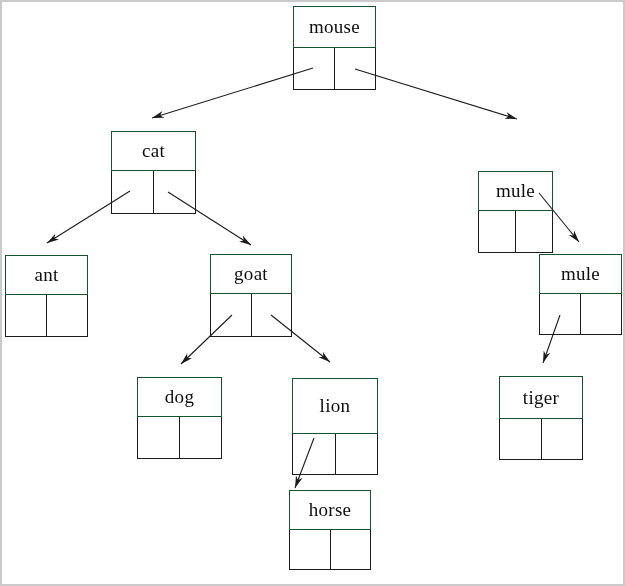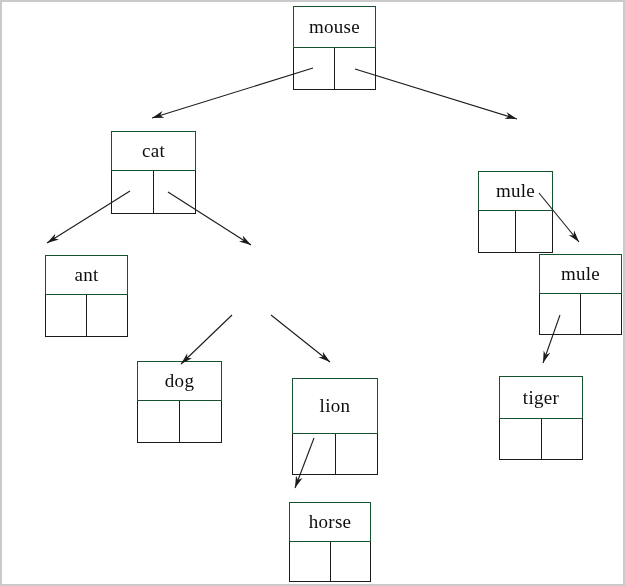--- a/index.html
+++ b/index.html
@@ -80,56 +80,63 @@
           <div class="cell right"></div>
         </div>
       </div>
       <div class="node" style="left: 476px; top: 129px; width: 75px; margin-top: 40px;">
         <div class="label" style="height: 40px;">mule</div>
         <div class="cells" style="height: 42px;">
           <div class="cell"></div>
           <div class="cell right"></div>
         </div>
       </div>
-      <div class="node" style="left: 3px; top: 253px; width: 83px; margin-left: 40px;">
+      <div class="node" style="left: 3px; top: 253px; width: 83px;">
         <div class="label" style="height: 40px;">ant</div>
         <div class="cells" style="height: 42px;">
+          <div class="cell"></div>
+          <div class="cell right"></div>
+        </div>
+      </div>
+      <div class="node" style="left: 208px; top: 252px; width: 82px;">
+        <div class="label" style="height: 40px;">goat</div>
+        <div class="cells" style="height: 43px;">
           <div class="cell"></div>
           <div class="cell right"></div>
         </div>
       </div>
       <div class="node" style="left: 537px; top: 252px; width: 83px;">
         <div class="label" style="height: 40px;">mule</div>
         <div class="cells" style="height: 41px;">
           <div class="cell"></div>
           <div class="cell right"></div>
         </div>
       </div>
-      <div class="node" style="left: 135px; top: 359px; width: 85px;">
+      <div class="node" style="left: 135px; top: 375px; width: 85px;">
         <div class="label" style="height: 40px;">dog</div>
         <div class="cells" style="height: 42px;">
           <div class="cell"></div>
           <div class="cell right"></div>
         </div>
       </div>
       <div class="node" style="left: 290px; top: 376px; width: 86px;">
         <div class="label" style="height: 56px;">lion</div>
         <div class="cells" style="height: 41px;">
           <div class="cell"></div>
           <div class="cell right"></div>
         </div>
       </div>
       <div class="node" style="left: 497px; top: 374px; width: 84px;">
         <div class="label" style="height: 43px;">tiger</div>
         <div class="cells" style="height: 41px;">
           <div class="cell"></div>
           <div class="cell right"></div>
         </div>
       </div>
-      <div class="node" style="left: 251px; top: 500px; width: 82px; padding-left: 36px;">
+      <div class="node" style="left: 251px; top: 488px; width: 82px; padding-left: 36px;">
         <div class="label" style="height: 40px;">horse</div>
         <div class="cells" style="height: 40px;">
           <div class="cell"></div>
           <div class="cell right"></div>
         </div>
       </div>
     </div>
   <svg class="edges-layer" xmlns="http://www.w3.org/2000/svg">
     <defs>
       <marker id="arrowhead" markerUnits="userSpaceOnUse" markerWidth="13" markerHeight="9" viewBox="0 0 13 9" refX="12" refY="4.5" orient="auto">

